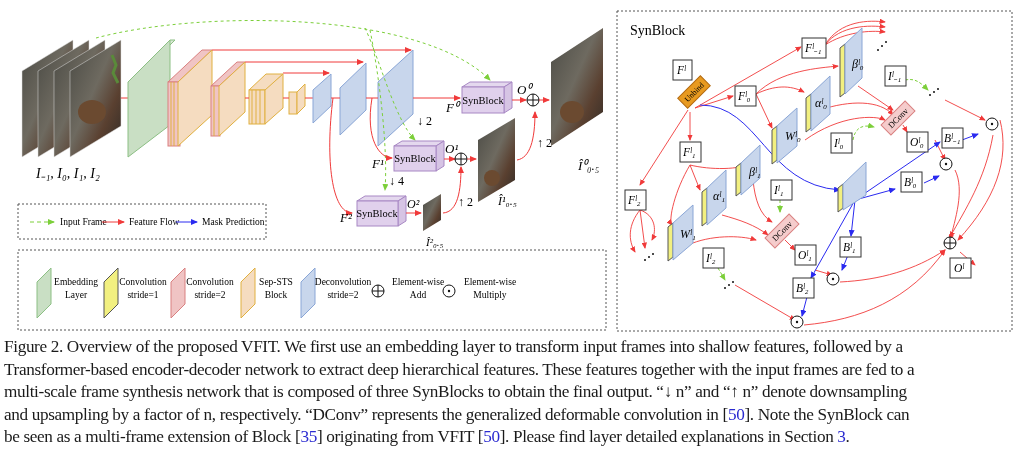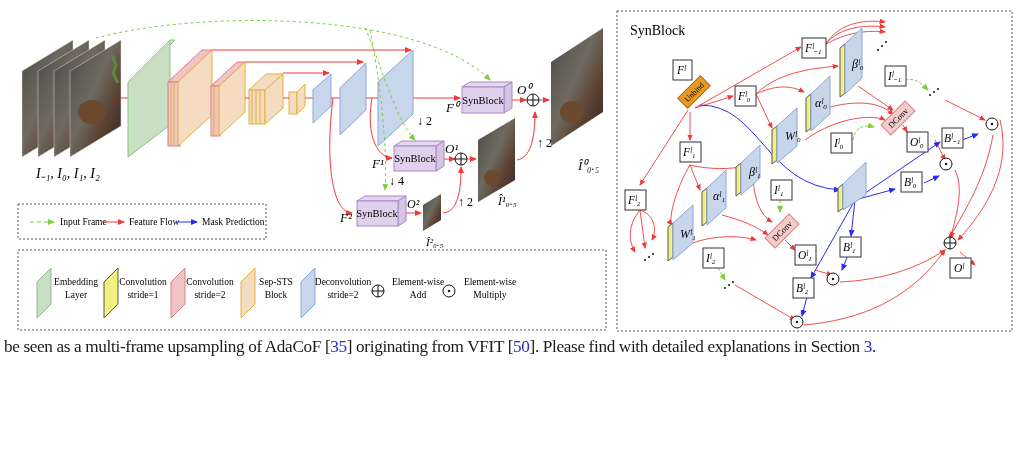--- a/index.html
+++ b/index.html
@@ -421,14 +421,18 @@
       <circle cx="797" cy="322" r="1.2" fill="#111"></circle>
     </g>
   <g>
       <circle cx="950" cy="243" r="6" fill="#fff" stroke="#111"></circle>
       <line x1="944" y1="243" x2="956" y2="243" stroke="#111"></line>
       <line x1="950" y1="237" x2="950" y2="249" stroke="#111"></line>
     </g>
 </svg>
 
 <div class="caption">
-  <p><span>be seen as a multi-frame upsampling of AdaCoF [</span><span class="ref">35</span><span>] originating from VFIT [</span><span class="ref">50</span><span>]. Please find with detailed explanations in Section </span><span class="ref">3</span><span>.</span></p>
+  <p>Figure 2. Overview of the proposed VFIT. We first use an embedding layer to transform input frames into shallow features, followed by a</p>
+  <p>Transformer-based encoder-decoder network to extract deep hierarchical features. These features together with the input frames are fed to a</p>
+  <p>multi-scale frame synthesis network that is composed of three SynBlocks to obtain the final output. “↓ n” and “↑ n” denote downsampling</p>
+  <p><span>and upsampling by a factor of n, respectively. “DConv” represents the generalized deformable convolution in [</span><span class="ref">50</span><span>]. Note the SynBlock can</span></p>
+  <p><span>be seen as a multi-frame extension of Block [</span><span class="ref">35</span><span>] originating from VFIT [</span><span class="ref">50</span><span>]. Please find layer detailed explanations in Section </span><span class="ref">3</span><span>.</span></p>
 </div>
 
 </body></html>

